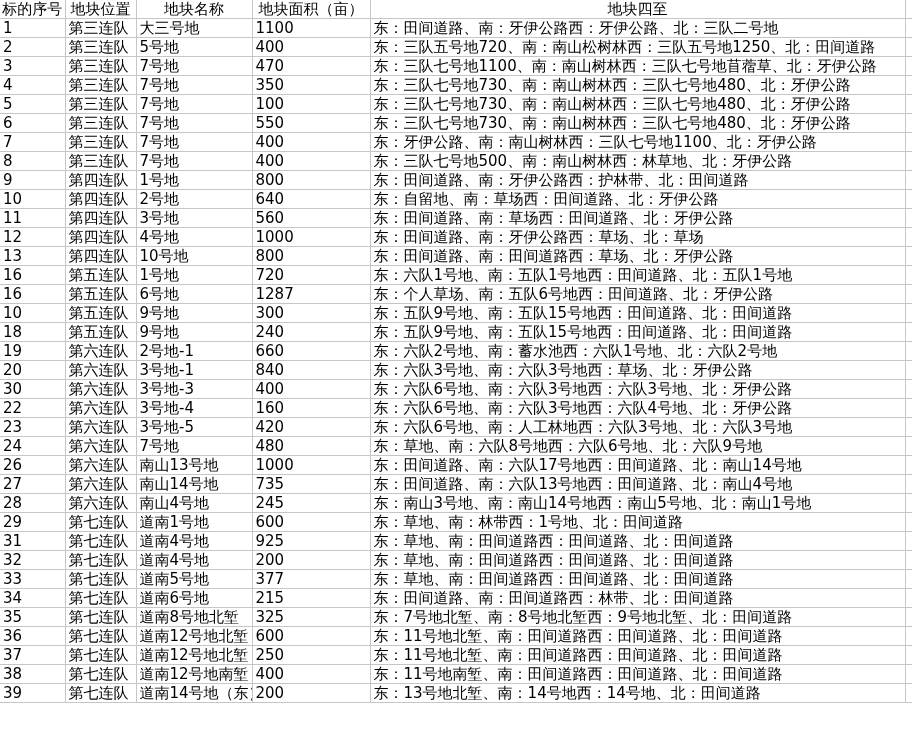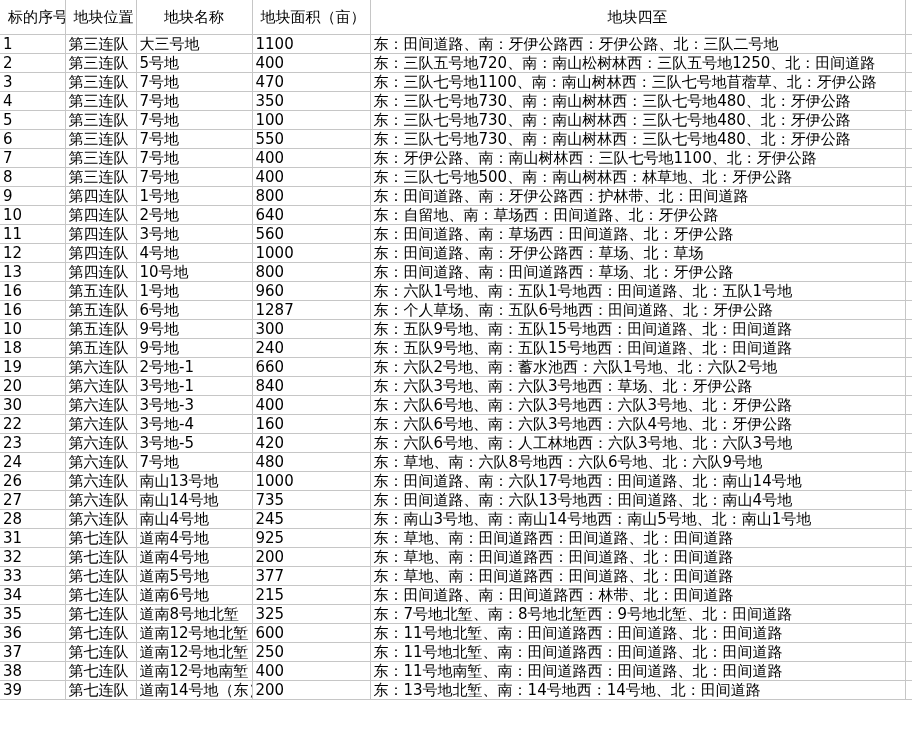--- a/index.html
+++ b/index.html
@@ -33,21 +33,21 @@
     border-right: 1px solid #c6c6c6;
     border-bottom: 1px solid #c6c6c6;
     white-space: nowrap;
     overflow: hidden;
     font-weight: normal;
     text-align: left;
     vertical-align: middle;
   }
   thead th {
     text-align: center;
-    padding: 8px;
+    padding: 0;
   }
   td.sliver, th.sliver {
     padding: 0;
   }
 </style>
 </head>
 <body>
 
 <table>
   <colgroup>
@@ -170,21 +170,21 @@
         <td>第四连队</td>
         <td>10号地</td>
         <td>800</td>
         <td>东：田间道路、南：田间道路西：草场、北：牙伊公路</td>
         <td class="sliver"></td>
       </tr>
       <tr>
         <td>16</td>
         <td>第五连队</td>
         <td>1号地</td>
-        <td>960</td>
+        <td>720</td>
         <td>东：六队1号地、南：五队1号地西：田间道路、北：五队1号地</td>
         <td class="sliver"></td>
       </tr>
       <tr>
         <td>16</td>
         <td>第五连队</td>
         <td>6号地</td>
         <td>1287</td>
         <td>东：个人草场、南：五队6号地西：田间道路、北：牙伊公路</td>
         <td class="sliver"></td>
@@ -271,20 +271,28 @@
       </tr>
       <tr>
         <td>28</td>
         <td>第六连队</td>
         <td>南山4号地</td>
         <td>245</td>
         <td>东：南山3号地、南：南山14号地西：南山5号地、北：南山1号地</td>
         <td class="sliver"></td>
       </tr>
       <tr>
+        <td>29</td>
+        <td>第七连队</td>
+        <td>道南1号地</td>
+        <td>600</td>
+        <td>东：草地、南：林带西：1号地、北：田间道路</td>
+        <td class="sliver"></td>
+      </tr>
+      <tr>
         <td>31</td>
         <td>第七连队</td>
         <td>道南4号地</td>
         <td>925</td>
         <td>东：草地、南：田间道路西：田间道路、北：田间道路</td>
         <td class="sliver"></td>
       </tr>
       <tr>
         <td>32</td>
         <td>第七连队</td>

